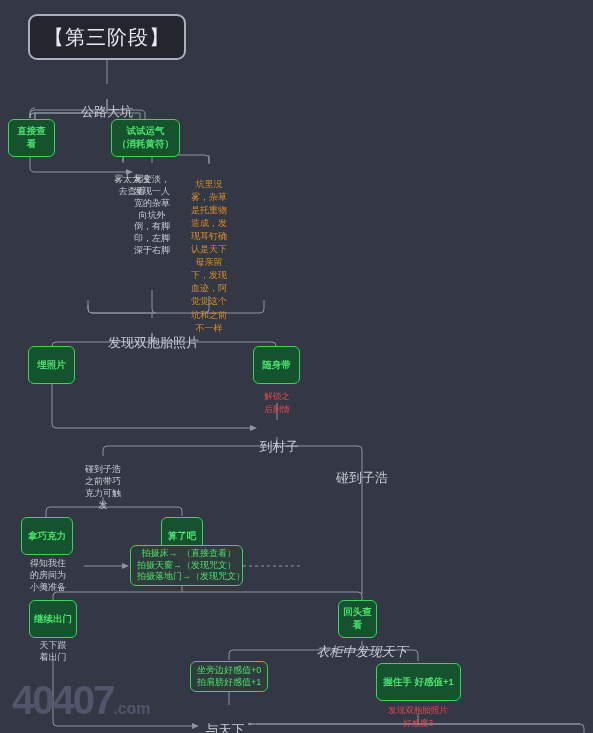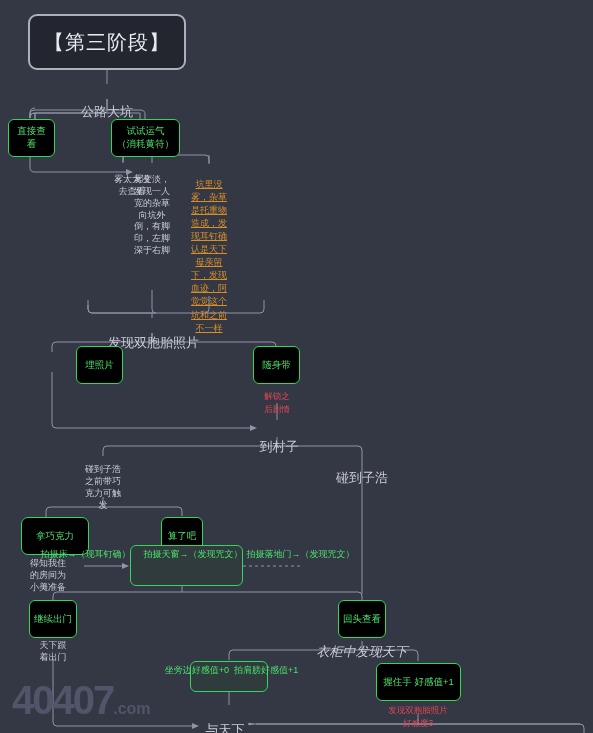--- a/index.html
+++ b/index.html
@@ -27,52 +27,52 @@
     background:#24262f;
     color:#e8eaf0;
     font-size:20px;
     letter-spacing:1px;
     display:flex;align-items:center;justify-content:center;
     font-weight:500;
   }
   .gbox{
     border:1.5px solid #35d65a;
     border-radius:6px;
-    background:#000000;
+    background:#14532d;
     color:#4de06d;
     font-size:9.5px;
     display:flex;align-items:center;justify-content:center;
     padding:18px 4px;
+    font-weight:bold;
   }
   .gbox-multi{
     border:1.5px solid #35d65a;
     border-radius:6px;
     background:#2f3b3c;
     color:#4de06d;
     font-size:9px;
-    display:flex;flex-direction:row;justify-content:center;
+    display:flex;flex-direction:column;justify-content:center;
     padding:3px 6px;
-    text-align:right;
+    text-align:center;
   }
   .gbox-multi .row{display:flex;white-space:pre;}
   .gbox-multi .row .c1{display:inline-block;}
   .gbox-multi .row .c2{display:inline-block;}
   .plain{
     color:#c9ccd6;
     font-size:13px;
   }
   .plain-sm{
     color:#c9ccd6;
     font-size:9px;
   }
   .orange{
     color:#d88f28;
     font-size:9px;
     line-height:1.45;
-    text-decoration:underline;
   }
   .red{
     color:#e04a52;
     font-size:8.5px;
     line-height:1.45;
   }
   .wm{
     position:absolute;
     color:#51556a;
     font-weight:bold;
@@ -167,21 +167,21 @@
       <path d="M418,714 L418,725"></path>
 
       <path d="M248,724 L580,724 " stroke-dasharray="0"></path>
       <path d="M248,724 L254,724"></path>
       <path d="M256,724 L580,724 Q584,724 584,728 L584,733"></path>
 
       <circle cx="250" cy="724" r="1.3" fill="#8f94a6" stroke="none"></circle>
     </g>
   </svg>
 
-  <div class="node title-box" style="left:28px;top:14px;width:158px;height:56px;">
+  <div class="node title-box" style="left:28px;top:14px;width:158px;height:46px;">
     <span>【第三阶段】</span>
   </div>
 
   <div class="node plain" style="left:72px;top:86px;width:70px;">
     <span>公路大坑</span>
   </div>
 
   <div class="node gbox" style="left:8px;top:119px;width:47px;height:18px;">
     <span>直接查看</span>
   </div>
@@ -218,21 +218,21 @@
 血迹，阿
 觉觉这个
 坑和之前
 不一样</span>
   </div>
 
   <div class="node plain" style="left:106px;top:317px;width:95px;">
     <span>发现双胞胎照片</span>
   </div>
 
-  <div class="node gbox" style="left:28px;top:346px;width:47px;height:18px;margin-left:48px;">
+  <div class="node gbox" style="left:28px;top:346px;width:47px;height:18px;">
     <span>埋照片</span>
   </div>
 
   <div class="node gbox" style="left:253px;top:346px;width:47px;height:18px;">
     <span>随身带</span>
   </div>
 
   <div class="node red" style="left:253px;top:378px;width:48px;">
     <span>解锁之
 后剧情</span>
@@ -246,54 +246,54 @@
     <span>碰到子浩
 之前带巧
 克力可触
 发</span>
   </div>
 
   <div class="node plain" style="left:336px;top:452px;width:52px;">
     <span>碰到子浩</span>
   </div>
 
-  <div class="node gbox" style="left:21px;top:517px;width:68px;height:19px;border-radius:7px;">
+  <div class="node gbox" style="left:21px;top:517px;width:52px;height:19px;">
     <span>拿巧克力</span>
   </div>
 
   <div class="node gbox" style="left:161px;top:517px;width:42px;height:19px;">
     <span>算了吧</span>
   </div>
 
   <div class="node plain-sm" style="left:22px;top:546px;width:52px;">
     <span>得知我住
 的房间为
 小美准备</span>
   </div>
 
   <div class="node gbox-multi" style="left:130px;top:545px;width:113px;height:41px;">
     <div class="row">
       <span class="c1" style="width:58px">拍摄床→</span>
-      <span class="c2">（现耳钉确）</span>
+      <span class="c2">（直接查看）</span>
     </div>
     <div class="row">
       <span class="c1" style="width:58px">拍摄天窗→</span>
       <span class="c2">（发现咒文）</span>
     </div>
     <div class="row">
       <span class="c1" style="width:58px">拍摄落地门→</span>
       <span class="c2">（发现咒文）</span>
     </div>
   </div>
 
   <div class="node gbox" style="left:29px;top:600px;width:48px;height:19px;">
     <span>继续出门</span>
   </div>
 
-  <div class="node gbox" style="left:338px;top:600px;width:48px;height:19px;">
+  <div class="node gbox" style="left:338px;top:600px;width:39px;height:19px;">
     <span>回头查看</span>
   </div>
 
   <div class="node plain-sm" style="left:29px;top:628px;width:48px;">
     <span>天下跟
 着出门</span>
   </div>
 
   <div class="node plain" style="left:309px;top:626px;width:106px;font-style:italic;">
     <span>衣柜中发现天下</span>

